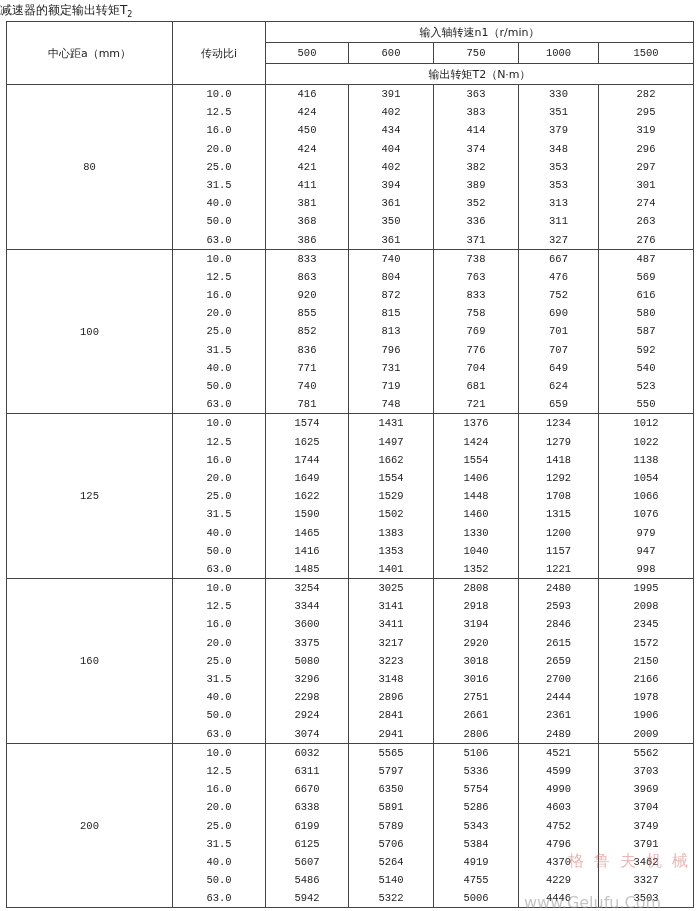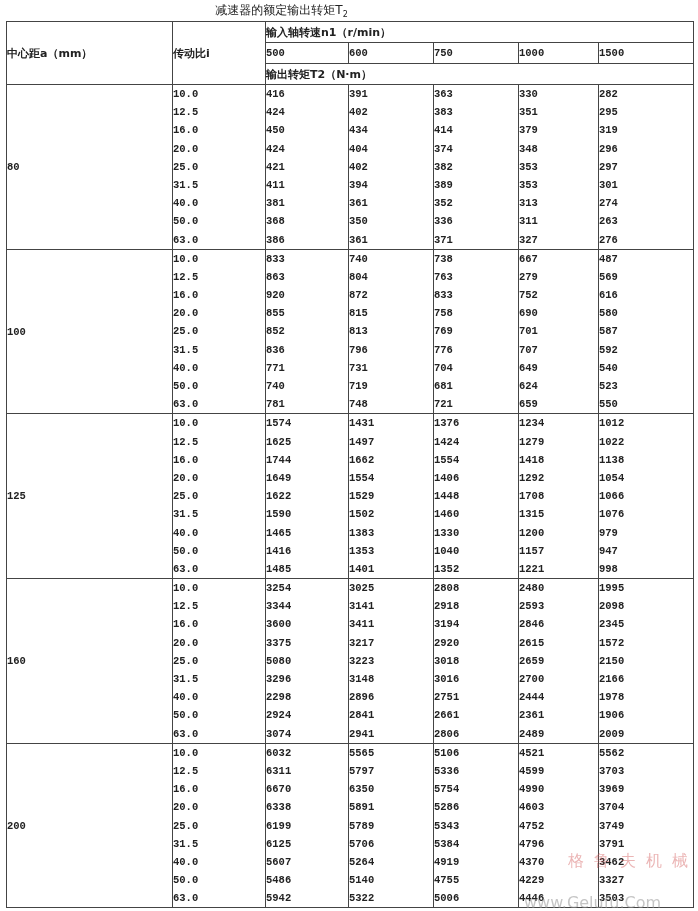--- a/index.html
+++ b/index.html
@@ -1,24 +1,24 @@
 <!DOCTYPE html>
 <html><head>
   <meta charset="utf-8">
   <style>
     html, body { margin: 0; padding: 0; background: #ffffff; }
     body { width: 698px; height: 911px; position: relative; overflow: hidden;
            font-family: "DejaVu Sans", "Liberation Sans", sans-serif; color: #222; }
-    .title { position: absolute; left: 0; top: 2px; width: 563px; text-align: center;
+    .title { position: absolute; left: 0; top: 2px; width: 563px; 
              font-size: 12px; line-height: 16px; color: #222; }
     .title sub { font-size: 8px; }
     table { position: absolute; left: 6px; top: 21px; border-collapse: collapse;
             table-layout: fixed; width: 687px; }
-    td { border: 1.5px solid #444; font-size: 10.5px; padding: 0;
-         font-family: "Liberation Mono", "DejaVu Sans Mono", monospace; font-weight: bold; }
+    td { border: 1.5px solid #444; text-align: center; font-size: 10.5px; padding: 0;
+         font-family: "Liberation Mono", "DejaVu Sans Mono", monospace; }
     .h td { height: 20px; }
     .hdr-big { font-family: "DejaVu Sans", sans-serif; font-size: 11px; }
     .grp td { vertical-align: top; }
     .stack div { height: 18.2px; line-height: 18.2px; }
     .grp td.dist { vertical-align: middle; }
     .wm1 { position: absolute; left: 568px; top: 851px; font-size: 16px; color: rgba(210,90,90,0.45);
            letter-spacing: 10px; font-family: "DejaVu Serif", serif; }
     .wm2 { position: absolute; left: 524px; top: 893px; font-size: 16px; color: rgba(150,150,150,0.55);
            font-family: "DejaVu Sans", sans-serif; }
   </style>
@@ -163,21 +163,21 @@
           <div>833</div>
           <div>758</div>
           <div>769</div>
           <div>776</div>
           <div>704</div>
           <div>681</div>
           <div>721</div>
         </td>
         <td class="stack">
           <div>667</div>
-          <div>279</div>
+          <div>476</div>
           <div>752</div>
           <div>690</div>
           <div>701</div>
           <div>707</div>
           <div>649</div>
           <div>624</div>
           <div>659</div>
         </td>
         <td class="stack">
           <div>487</div>

